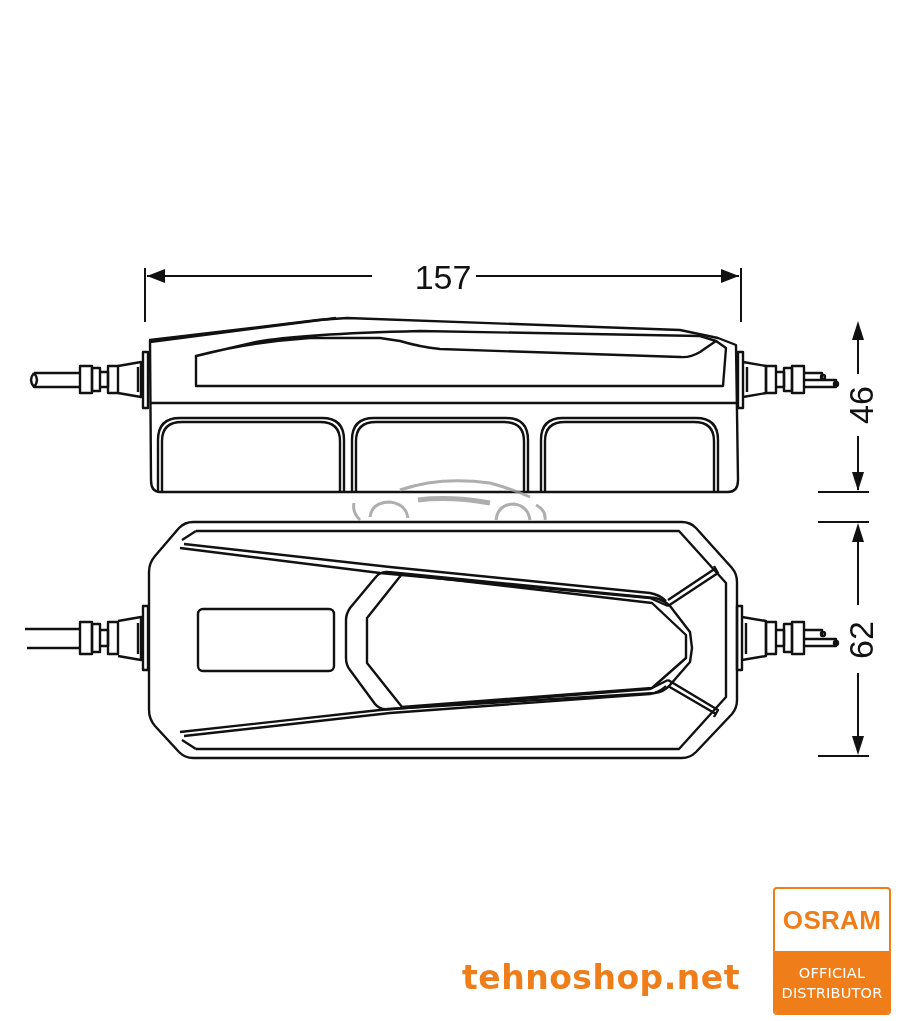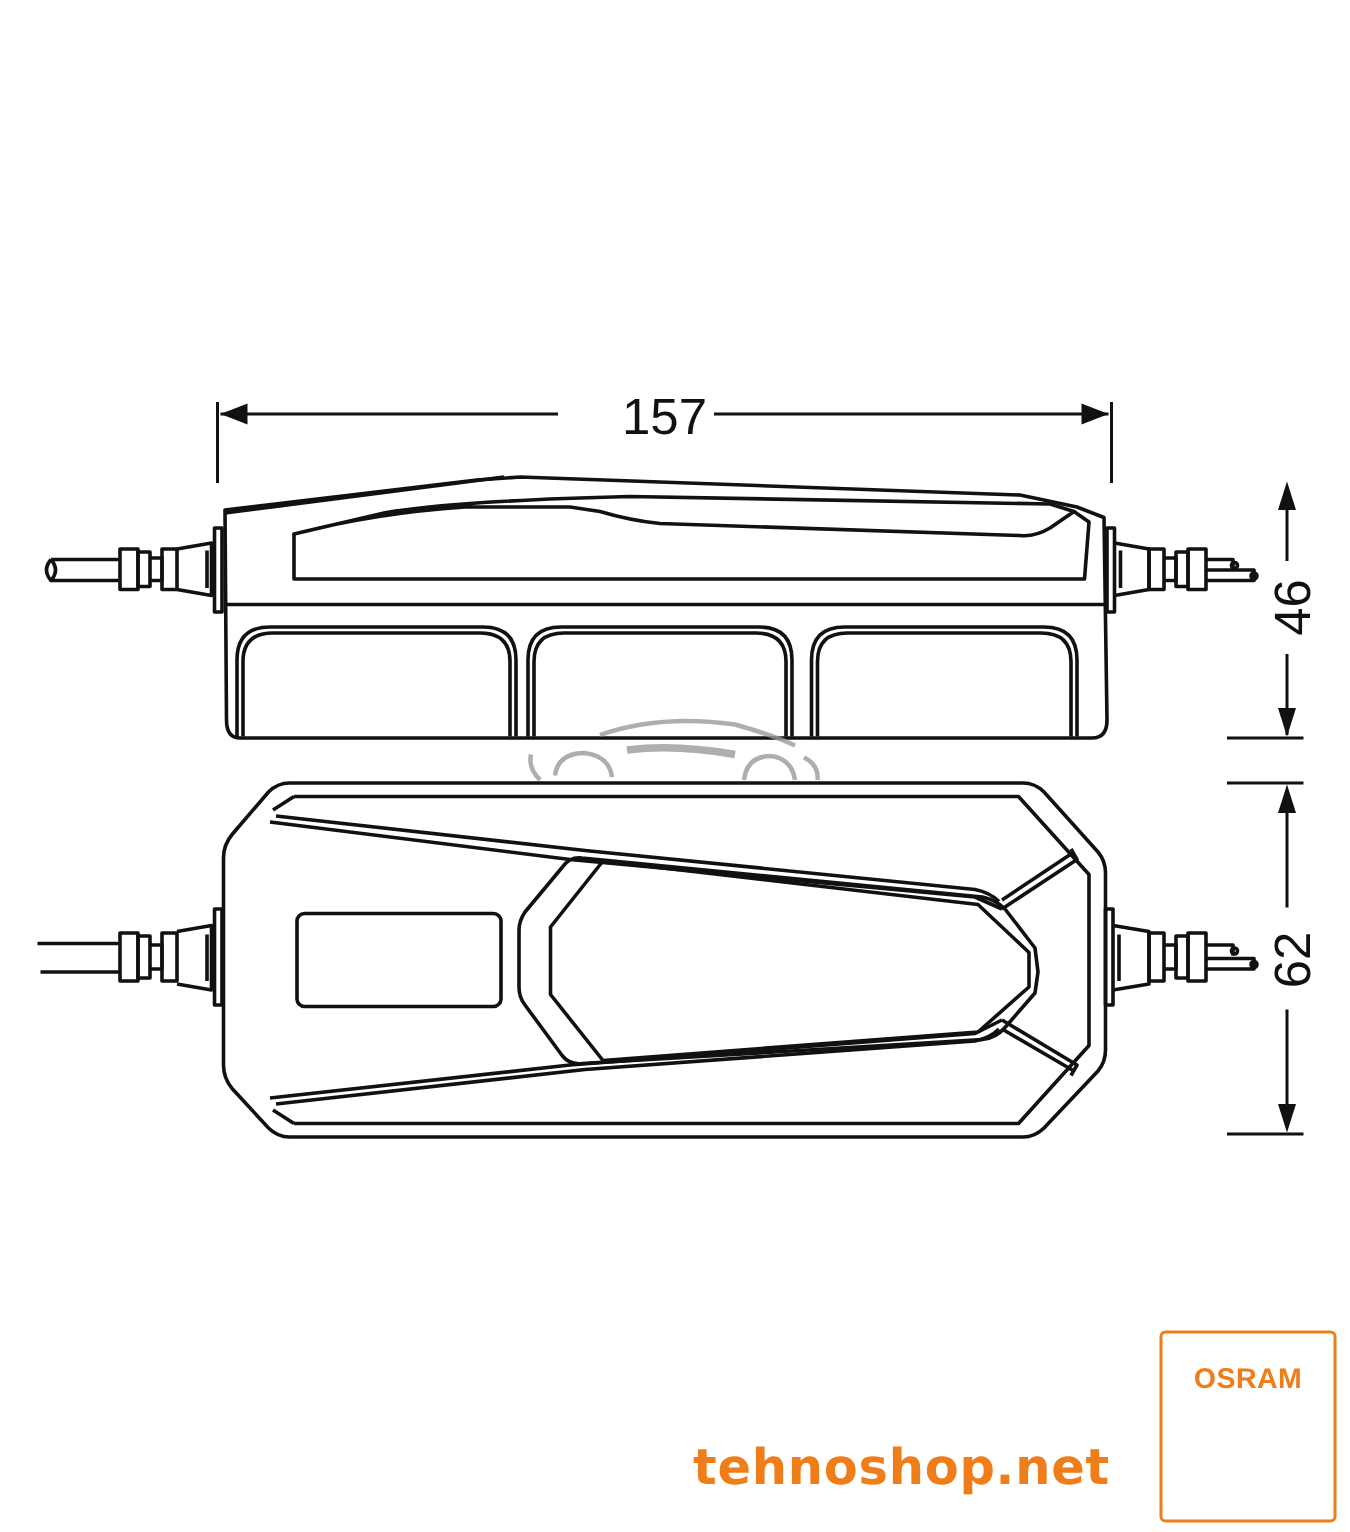--- a/index.html
+++ b/index.html
@@ -10,21 +10,21 @@
     position: absolute; left: 462px; top: 958px;
     font-family: "DejaVu Sans", sans-serif; font-weight: bold;
     font-size: 33px; color: #ef7d1a; letter-spacing: 0.5px; text-align: center;
   }
   .badge {
     position: absolute; left: 773px; top: 887px; width: 118px; height: 128px;
     border: 2px solid #ef7d1a; border-radius: 4px; box-sizing: border-box; overflow: hidden; background: #fff;
   }
   .badge-top {
     height: 62px; display: flex; align-items: center; justify-content: center;
-    font-family: "Liberation Sans", sans-serif; font-weight: bold; font-size: 19px; color: #ef7d1a; letter-spacing: 0.3px;
+    font-family: "Liberation Sans", sans-serif; font-weight: bold; font-size: 26px; color: #ef7d1a; letter-spacing: 0.3px;
   }
   .badge-bottom {
     height: 64px; background: #ef7d1a; color: #fff; display: flex; flex-direction: column;
     align-items: center; justify-content: center; font-family: "DejaVu Sans", sans-serif;
     font-size: 14.5px; line-height: 20px; letter-spacing: 0.2px;
   }
 </style>
 </head>
 <body>
 
@@ -155,13 +155,17 @@
       <circle cx="823" cy="634" r="2"></circle>
       <circle cx="836" cy="643" r="2"></circle>
     </g>
   </g>
 </svg>
 
 <div class="brand-url">tehnoshop.net</div>
 
 <div class="badge">
   <div class="badge-top">OSRAM</div>
+  <div class="badge-bottom">
+    <span>OFFICIAL</span>
+    <span>DISTRIBUTOR</span>
+  </div>
 </div>
 
 </body></html>

